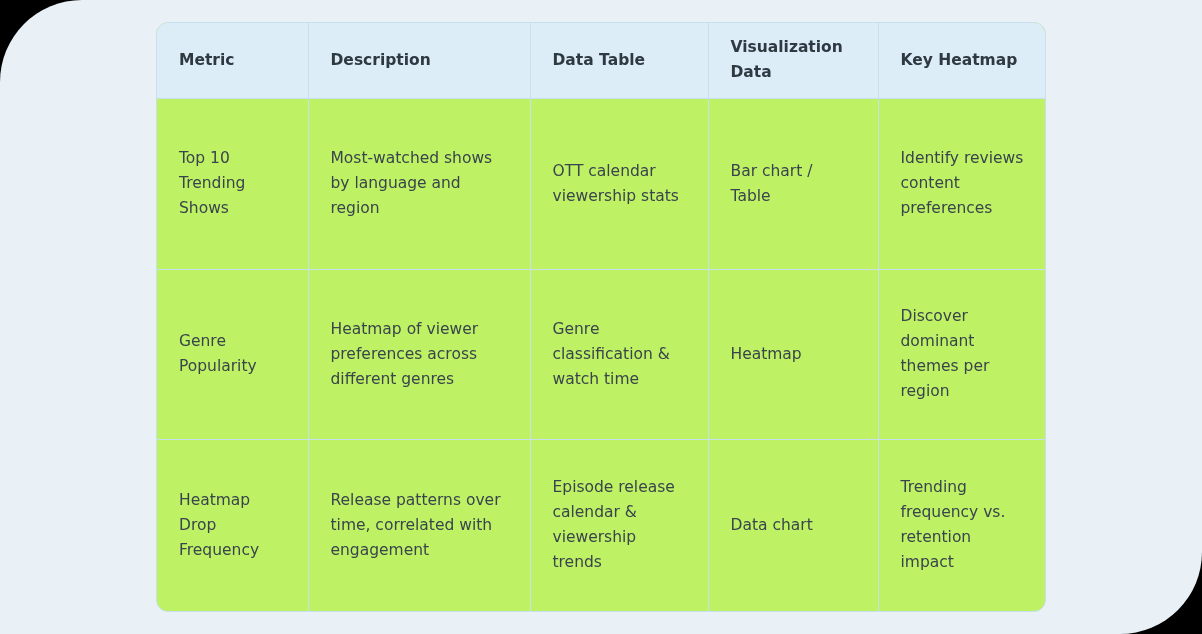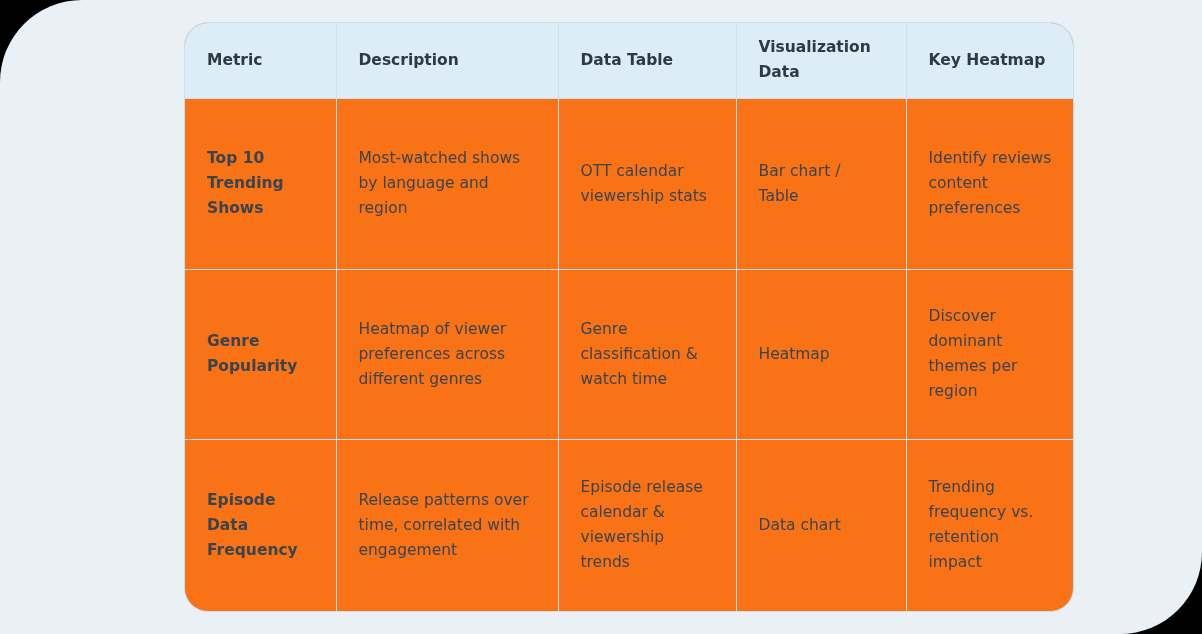--- a/index.html
+++ b/index.html
@@ -15,26 +15,25 @@
     background: #e9f1f7;
     border-radius: 82px 0 82px 0; 
     overflow: hidden;
   }
   .table-card {
     position: absolute;
     left: 156px;
     top: 22px;
     width: 890px;
     height: 590px;
-    background: #f97316;
+    background: #bef264;
     border: 1.5px solid #c8e0ee;
-    border-radius: 24px;
+    border-radius: 12px;
     overflow: hidden;
     box-sizing: border-box;
-    margin-left: 28px;
   }
   table.metrics {
     border-collapse: collapse;
     table-layout: fixed;
     width: 100%;
     height: 100%;
   }
   table.metrics th, table.metrics td {
     border: 1px solid #c8e0ee;
     vertical-align: middle;
@@ -53,21 +52,21 @@
   table.metrics tbody tr:last-child td { border-bottom: none; }
 
   table.metrics thead th {
     background: #ddedf8;
     font-weight: bold;
     color: #2e3941;
     height: 75px;
     font-size: 15.5px;
   }
   td.col-metric {
-    font-weight: bold;
+    font-weight: normal;
     color: #2e3941;
   }
   tr.row-1 { height: 130px; }
   tr.row-2 { height: 128px; }
   tr.row-3 { height: 130px; }
   tr.row-4 { height: 127px; }
 </style>
 </head>
 <body>
 
@@ -99,21 +98,21 @@
           <td>Identify reviews content preferences</td>
         </tr>
         <tr class="row-2">
           <td class="col-metric">Genre Popularity</td>
           <td>Heatmap of viewer preferences across different genres</td>
           <td>Genre classification &amp; watch time</td>
           <td>Heatmap</td>
           <td>Discover dominant themes per region</td>
         </tr>
         <tr class="row-3">
-          <td class="col-metric">Episode Data Frequency</td>
+          <td class="col-metric">Heatmap Drop Frequency</td>
           <td>Release patterns over time, correlated with engagement</td>
           <td>Episode release calendar &amp; viewership trends</td>
           <td>Data chart</td>
           <td>Trending frequency vs. retention impact</td>
         </tr>
       </tbody>
     </table>
   </div>
 </div>
 

